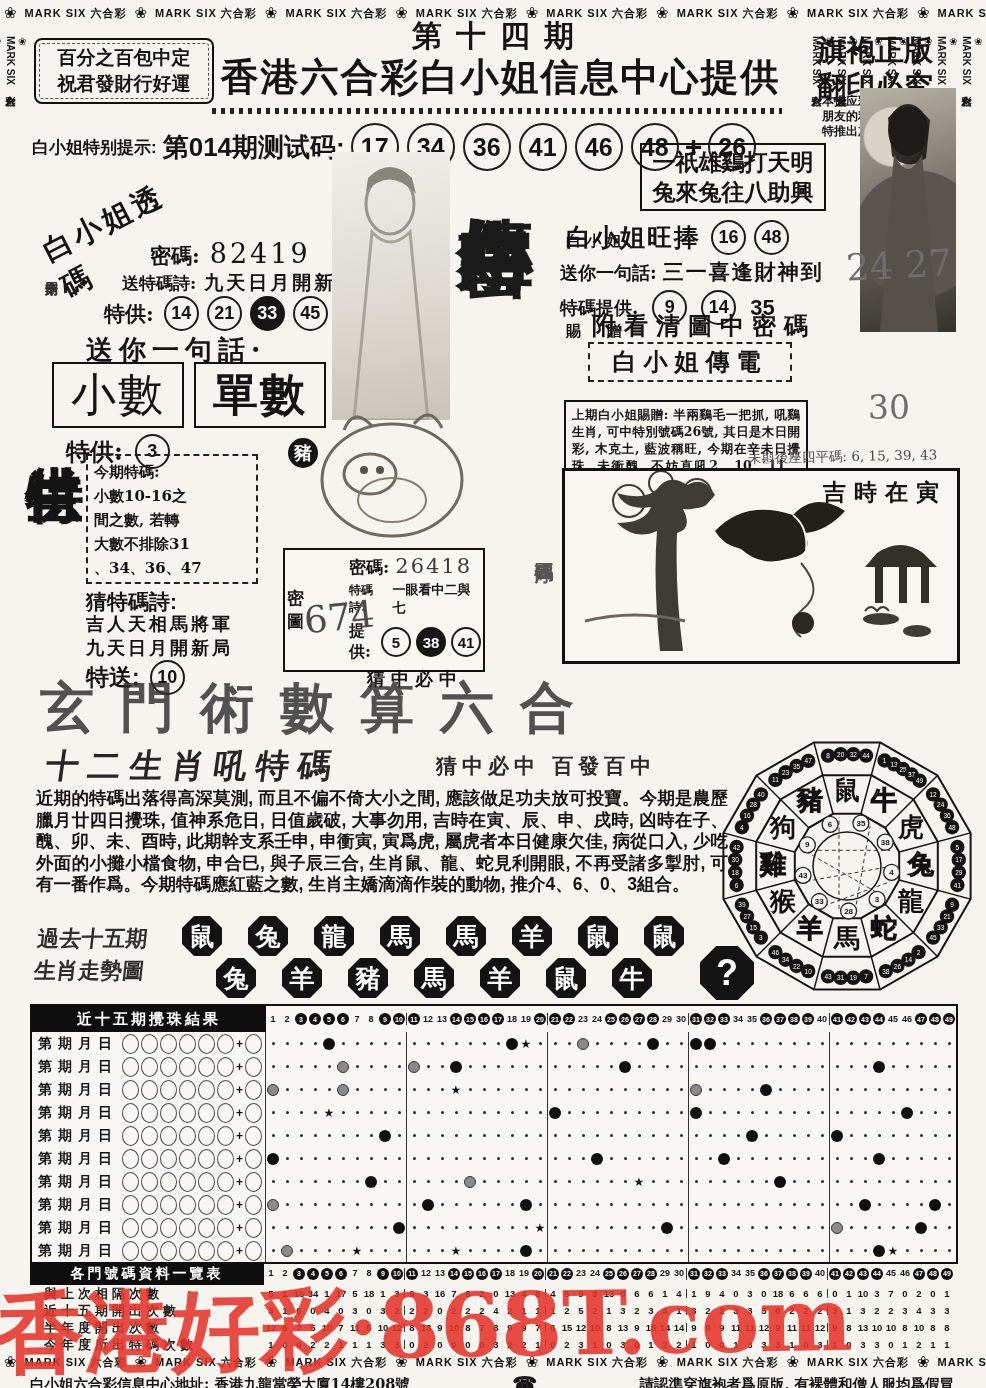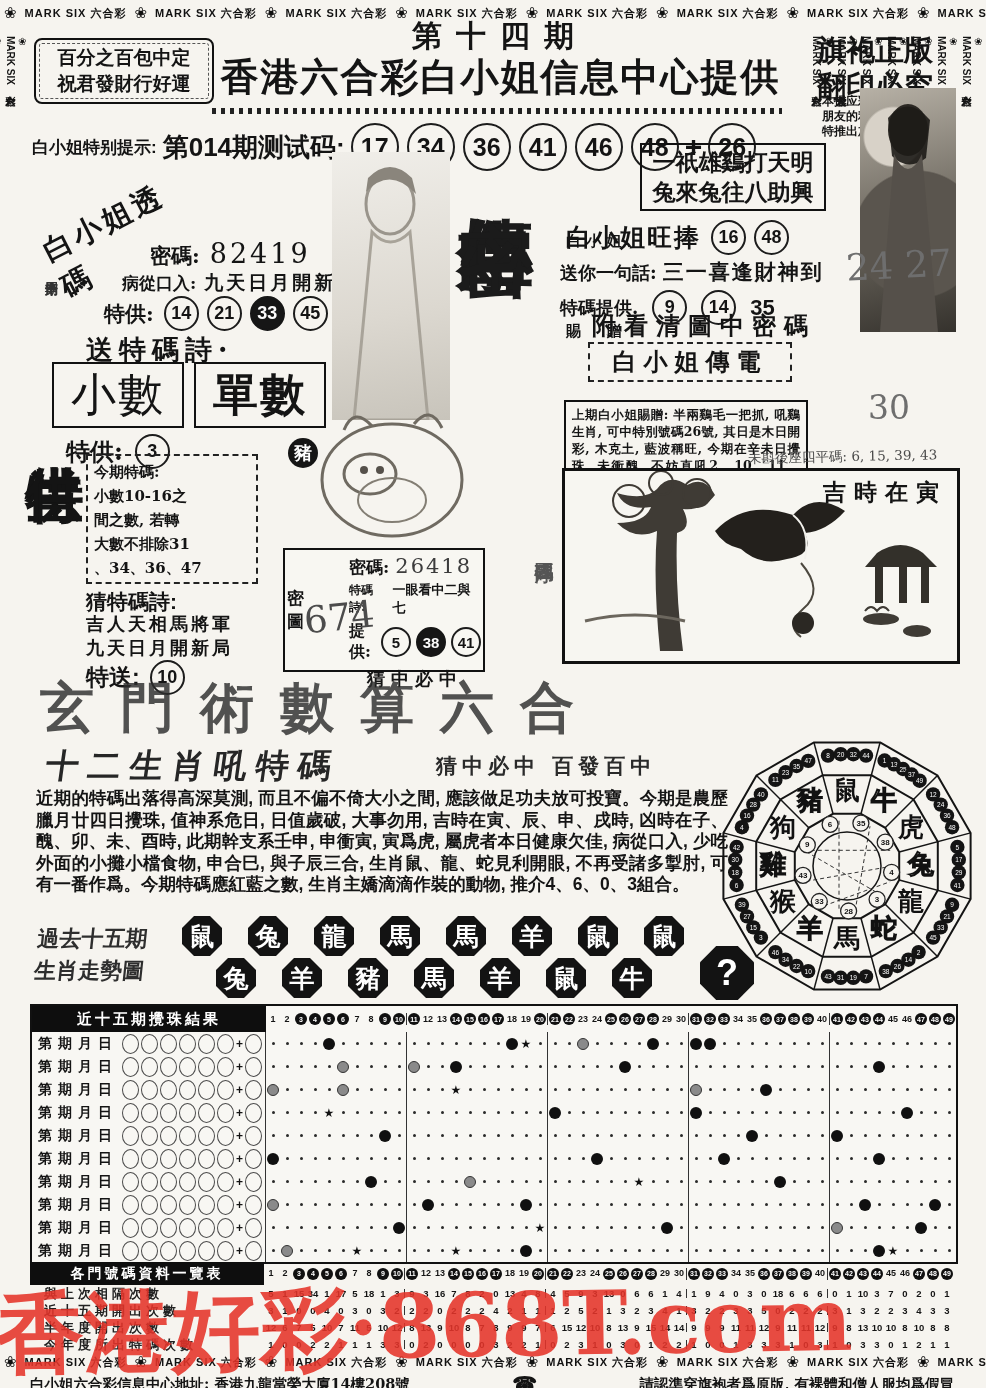--- a/index.html
+++ b/index.html
@@ -191,33 +191,33 @@
   </div>
 
   <div class="abs serif" style="left:36px;top:236px;width:140px;font-size:29px;font-weight:bold;letter-spacing:4px;transform:rotate(-27deg);transform-origin:left top;">白小姐透碼</div>
   <div class="abs vtext serif" style="left:42px;top:272px;font-size:13px;font-weight:bold;color:#333;">第十四期</div>
 
   <div class="abs" style="left:150px;top:238px;display:flex;align-items:baseline;gap:10px;">
     <span class="serif" style="font-size:21px;font-weight:bold;">密碼:</span>
     <span style="font-size:27px;letter-spacing:3px;font-family:'DejaVu Serif',serif;">82419</span>
   </div>
   <div class="abs" style="left:122px;top:270px;display:flex;align-items:baseline;gap:8px;">
-    <span class="serif" style="font-size:17px;font-weight:bold;">病從口入:</span>
+    <span class="serif" style="font-size:17px;font-weight:bold;">送特碼詩:</span>
     <span class="serif" style="font-size:19px;font-weight:bold;letter-spacing:3px;">九天日月開新局</span>
   </div>
   <div class="abs" style="left:104px;top:296px;display:flex;align-items:center;gap:10px;">
     <span class="serif" style="font-size:21px;font-weight:bold;">特供:</span>
     <span class="numgrp">
         <span class="cn mid">14</span>
         <span class="cn mid">21</span>
         <span class="cn mid dark">33</span>
         <span class="cn mid">45</span>
       </span>
   </div>
-  <div class="abs serif" style="left:86px;top:332px;font-size:27px;font-weight:bold;letter-spacing:6px;">送特碼詩·</div>
+  <div class="abs serif" style="left:86px;top:332px;font-size:27px;font-weight:bold;letter-spacing:6px;">送你一句話·</div>
 
   <div class="abs boxed" style="left:52px;top:362px;width:128px;height:62px;display:flex;align-items:center;justify-content:center;font-size:45px;font-weight:normal;letter-spacing:2px;">小數</div>
   <div class="abs boxed" style="left:194px;top:362px;width:128px;height:62px;display:flex;align-items:center;justify-content:center;font-size:45px;font-weight:bold;letter-spacing:2px;">單數</div>
 
   <div class="abs" style="left:66px;top:434px;display:flex;align-items:center;gap:12px;">
     <span class="serif" style="font-size:24px;font-weight:bold;">特供:</span>
     <span class="numgrp">
         <span class="cn mid">3</span>
       </span>
   </div>

